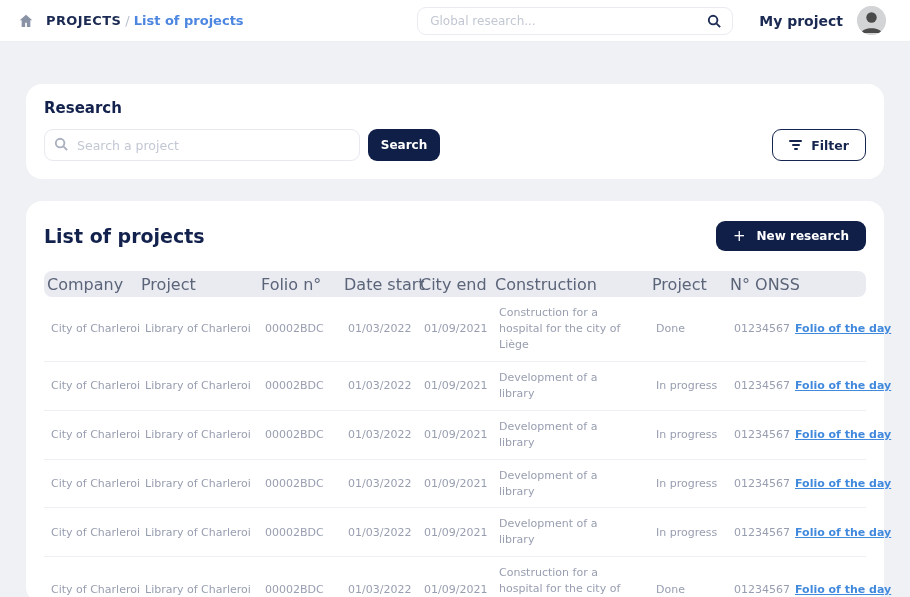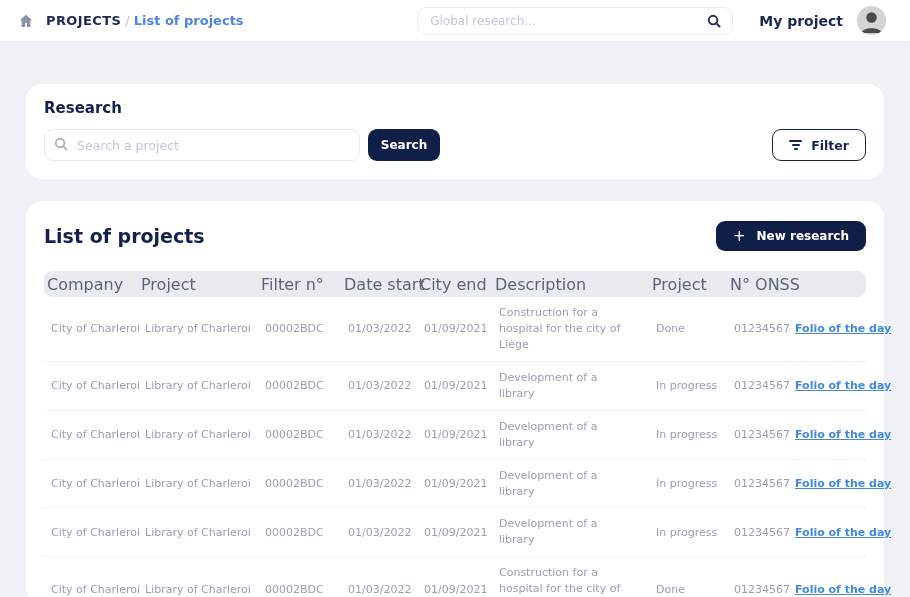--- a/index.html
+++ b/index.html
@@ -153,24 +153,24 @@
       <button class="btn-primary new-project-btn">
         <span class="plus">+</span>
         <span>New research</span>
       </button>
     </div>
 
     <div class="table">
       <div class="trow thead">
         <div class="cell">Company</div>
         <div class="cell">Project</div>
-        <div class="cell">Filter n°</div>
+        <div class="cell">Folio n°</div>
         <div class="cell">Date start</div>
         <div class="cell">City end</div>
-        <div class="cell">Description</div>
+        <div class="cell">Construction</div>
         <div class="cell">Project</div>
         <div class="cell">N° ONSS</div>
         <div class="cell"></div>
       </div>
       <div>
   <div class="trow tbody-row">
     <div class="cell">City of Charleroi</div>
     <div class="cell">Library of Charleroi</div>
     <div class="cell">00002BDC</div>
     <div class="cell">01/03/2022</div>

